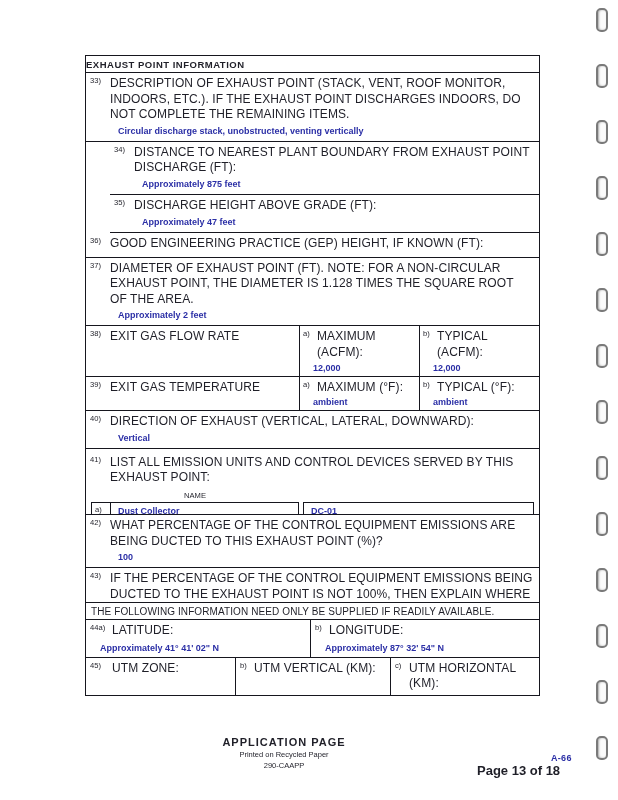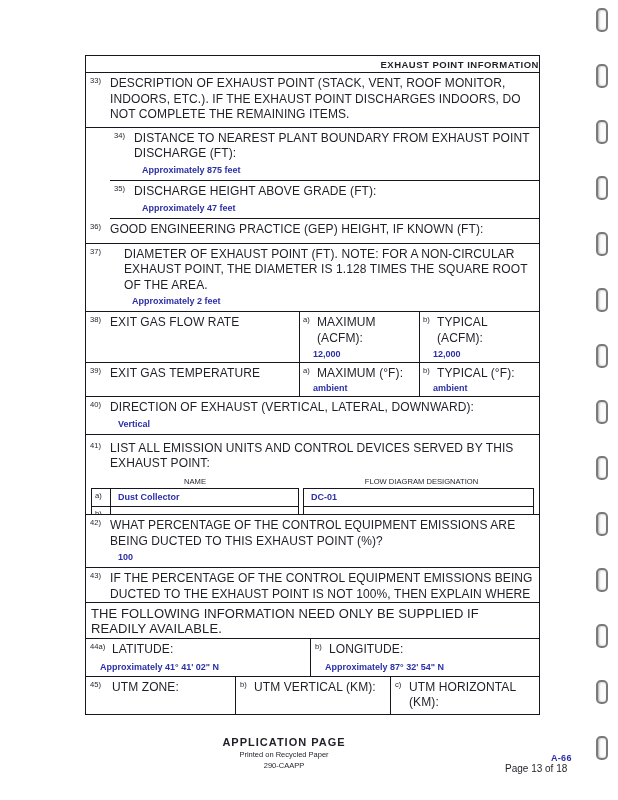--- a/index.html
+++ b/index.html
@@ -11,32 +11,32 @@
   
   .binding { position:absolute; right:0; top:0; width:32px; height:800px; }
   .hole { position:absolute; left:10px; width:12px; height:24px; border-radius:5px;
           border:2px solid #7a7a7a; background:#fbfbfb; box-shadow:inset 1px 0 2px #aaa; }
 
   .box { position:absolute; left:85px; width:455px; border:1.6px solid var(--line); background:#fff; }
   .form-box { top:55px; }
   .box42 { top:514px; }
   .boxgeo { top:602px; }
 
-  .title-row { text-align:right; font-weight:bold; font-size:9.5px; letter-spacing:0.5px;
+  .title-row { text-align:left; font-weight:bold; font-size:9.5px; letter-spacing:0.5px;
                padding:3px 0 2px; border-bottom:1.4px solid var(--line); }
 
   .row { display:flex; border-bottom:1px solid var(--line); }
   .row:last-child, .row.no-border { border-bottom:none; }
   .num { flex:0 0 24px; font-size:7.6px; padding:3px 0 0 4px; }
   .content { flex:1; padding:3px 6px 4px 0; }
   .label { font-size:12px; line-height:1.3; letter-spacing:0.1px; }
   .answer { font-size:9px; font-weight:bold; color:var(--blue); margin-top:3px; padding-left:8px; min-height:11px; }
 
   .r33 { min-height:44px; } .r34, .r35 { min-height:30px;margin-left:24px; } .r36 { min-height:25px; }
-  .r37 { min-height:36px;gap:14px; } .r40 { min-height:30px; }
+  .r37 { min-height:36px; } .r40 { min-height:30px; }
 
   
   .split { min-height:29px; }
   .split .main { flex:0 0 213px; display:flex; }
   .split .main .label { padding-top:3px; }
   .sub { border-left:1px solid var(--line); padding:3px 3px 2px 3px; }
   .sub-a { flex:0 0 120px; }
   .sub-b { flex:1; }
   .sub-head { display:flex; }
   .sub-letter { flex:0 0 14px; font-size:7.6px; }
@@ -52,40 +52,40 @@
   .colL { flex:0 0 208px; border:1px solid var(--line); }
   .colR { flex:1; border:1px solid var(--line); }
   .t41-row { display:flex; height:18px; border-bottom:1px solid var(--line); }
   .t41-row:last-child { border-bottom:none; }
   .t41-letter { flex:0 0 19px; border-right:1px solid var(--line); font-size:7.6px; padding:2px 0 0 3px; }
   .t41-val { flex:1; font-size:9px; font-weight:bold; color:var(--blue); padding:3px 0 0 7px; }
 
   .r42 { min-height:40px; } .r43 { min-height:38px; }
 
   
-  .geo-header { font-size:13px; padding:3px 4px 2px 5px; border-bottom:1px solid var(--line); letter-spacing:0.1px; }
+  .geo-header { font-size:10px; padding:3px 4px 2px 5px; border-bottom:1px solid var(--line); letter-spacing:0.1px; }
   .geo-row { display:flex; border-bottom:1px solid var(--line); }
   .geo-row:last-child { border-bottom:none; }
   .geo-cell { padding:3px 4px 3px 0; min-height:31px; }
   .geo-cell .head { display:flex; }
   .geo-num { flex:0 0 26px; font-size:7.6px; padding-left:4px; }
   .geo-num.small { flex:0 0 18px; }
   .cell-lat { flex:0 0 225px; border-right:1px solid var(--line); }
   .cell-lon { flex:1; }
   .utm .geo-cell { min-height:27px; }
   .cell-u1 { flex:0 0 150px; border-right:1px solid var(--line); }
   .cell-u2 { flex:0 0 155px; border-right:1px solid var(--line); }
   .cell-u3 { flex:1; }
   .geo-cell .answer { padding-left:14px; margin-top:4px; }
 
   
   .footer { position:absolute; left:0; top:736px; width:568px; text-align:center; }
   .footer-title { font-size:11px; font-weight:bold; letter-spacing:1px; }
   .footer-sub { font-size:7.5px; margin-top:2px; }
-  .page-num { position:absolute; left:505px; top:763px; font-size:10px; }
+  .page-num { position:absolute; left:477px; top:763px; font-size:13px;font-weight:bold; }
   .doc-ref { position:absolute; left:551px; top:753px; font-size:9px; font-weight:bold; color:var(--blue); letter-spacing:0.3px; }
 </style>
 </head>
 <body>
 
 <div class="page">
 
   <div class="binding">
       <div class="hole" style="top: 8px;"></div>
       <div class="hole" style="top: 64px;"></div>
@@ -103,20 +103,21 @@
       <div class="hole" style="top: 736px;"></div>
     </div>
 
   <div class="box form-box">
     <div class="title-row">EXHAUST POINT INFORMATION</div>
 
     <div class="row r33">
       <div class="num">33)</div>
       <div class="content">
         <div class="label">DESCRIPTION OF EXHAUST POINT (STACK, VENT, ROOF MONITOR, INDOORS, ETC.). IF THE EXHAUST POINT DISCHARGES INDOORS, DO NOT COMPLETE THE REMAINING ITEMS.</div>
+        <div class="answer">Circular discharge stack, unobstructed, venting vertically</div>
       </div>
     </div>
 
     <div class="row r34">
       <div class="num">34)</div>
       <div class="content">
         <div class="label">DISTANCE TO NEAREST PLANT BOUNDARY FROM EXHAUST POINT DISCHARGE (FT):</div>
         <div class="answer">Approximately 875 feet</div>
       </div>
     </div>
@@ -194,21 +195,20 @@
       </div>
     </div>
 
     <div class="row item41">
       <div class="i41-head">
         <div class="num">41)</div>
         <div class="label" style="padding-top:3px;">LIST ALL EMISSION UNITS AND CONTROL DEVICES SERVED BY THIS EXHAUST POINT:</div>
       </div>
       <div class="t41-headers">
         <div class="h1">NAME</div>
-        <div class="h2">FLOW DIAGRAM DESIGNATION</div>
       </div>
       <div class="t41">
         <div class="colL">
           <div class="t41-row">
               <span class="t41-letter">a)</span>
               <span class="t41-val">Dust Collector</span>
             </div>
           <div class="t41-row">
               <span class="t41-letter">b)</span>
               <span class="t41-val"></span>

